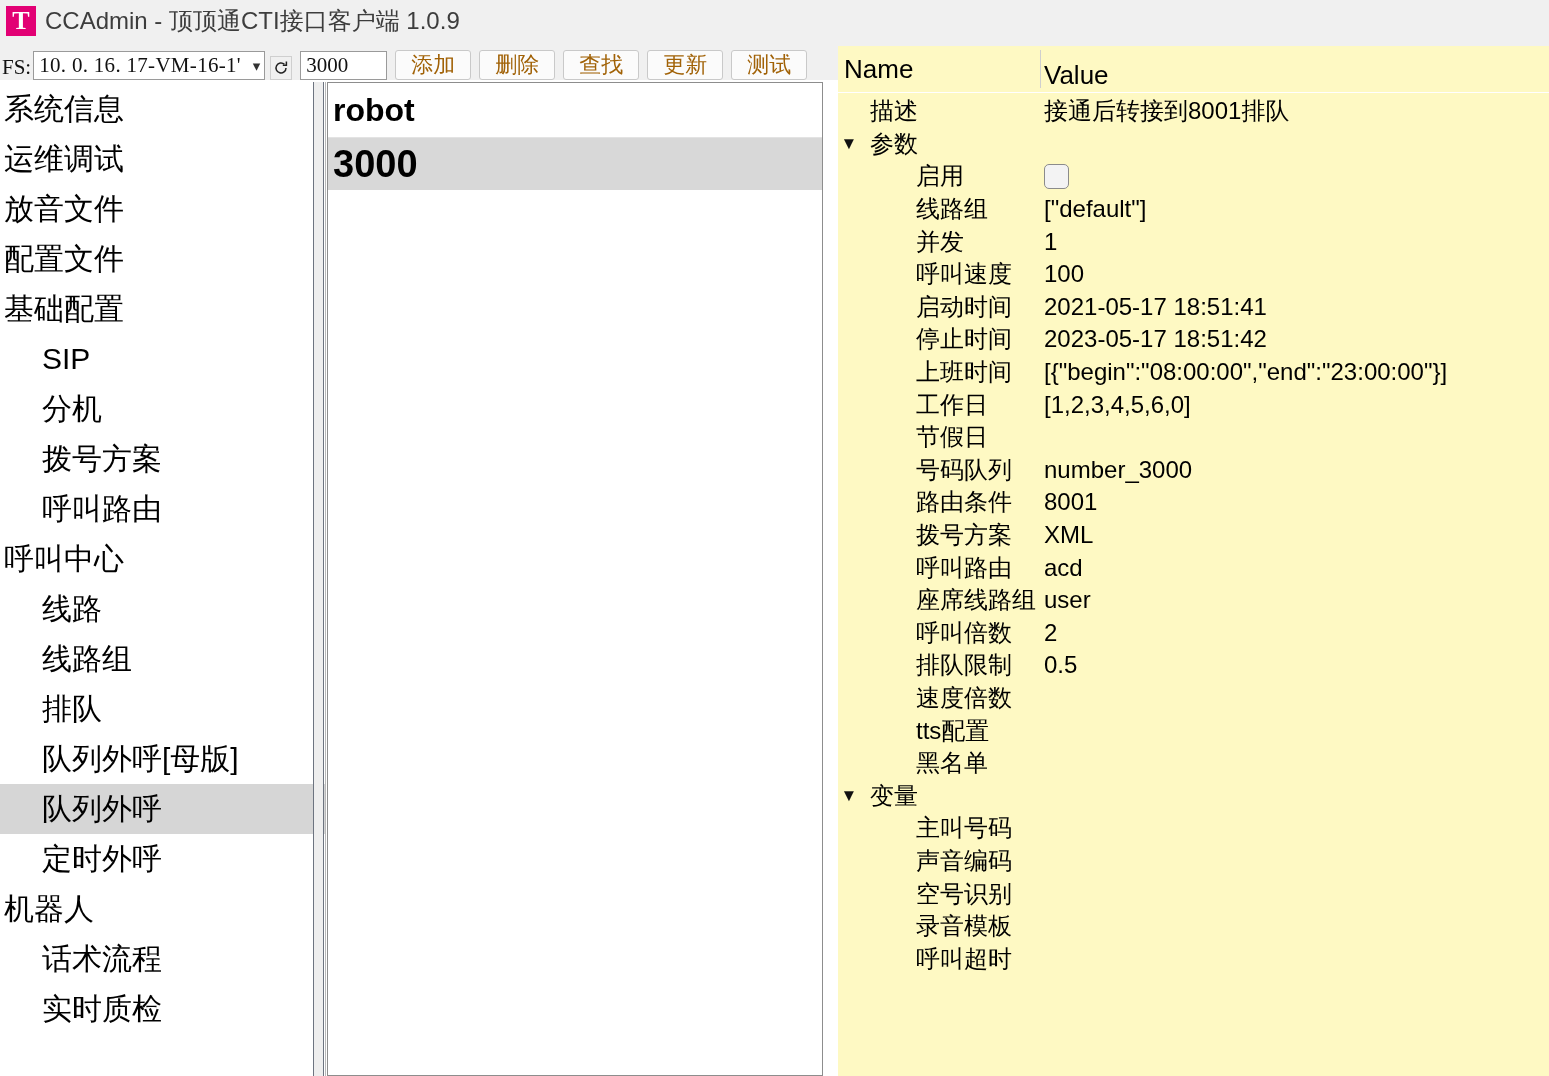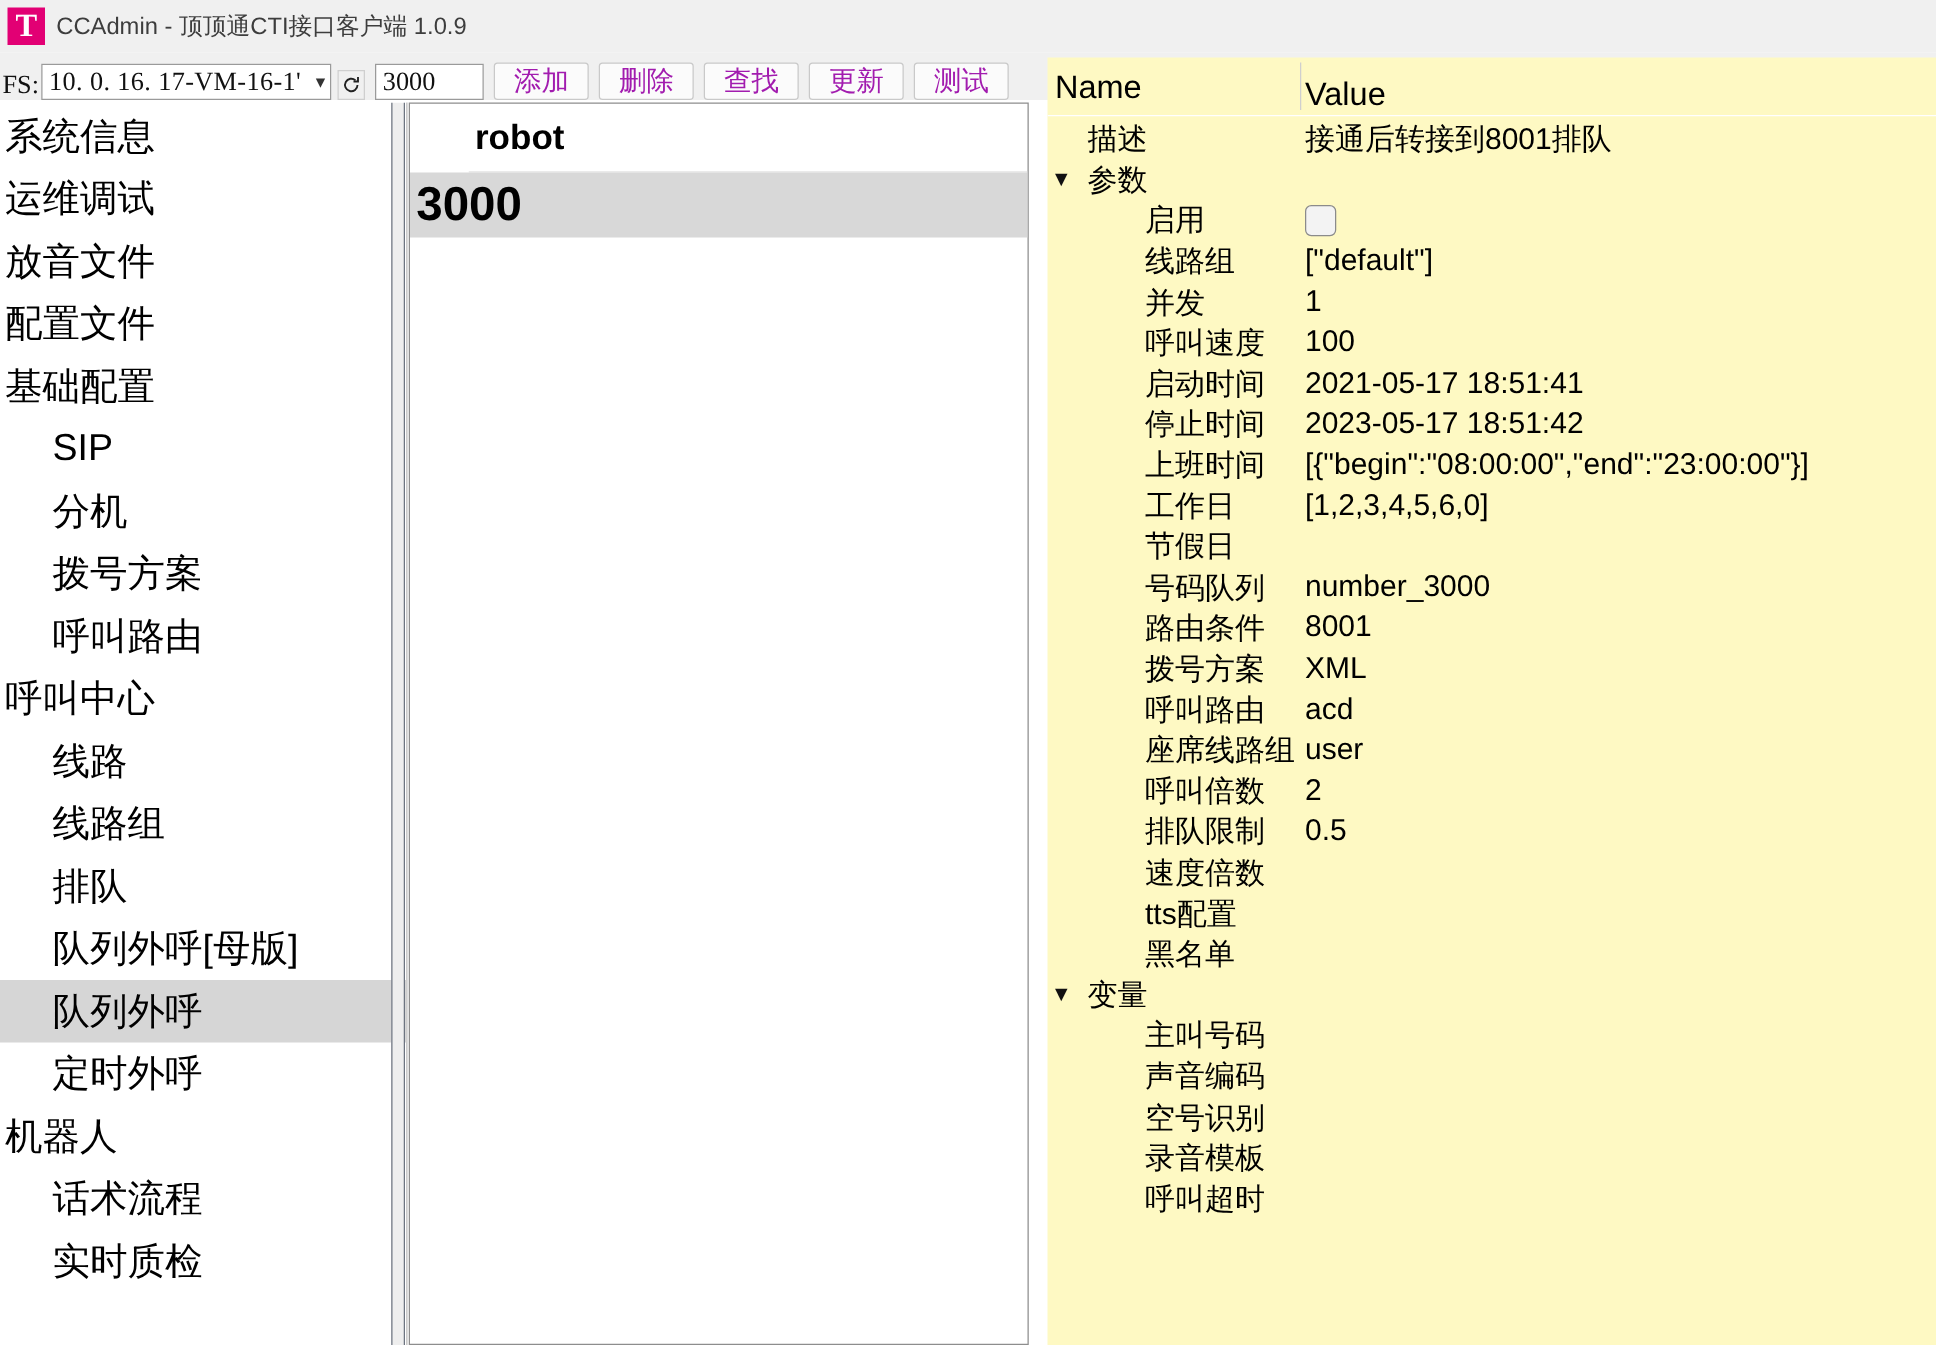--- a/index.html
+++ b/index.html
@@ -32,21 +32,21 @@
     color: #ffffff;
     font-family: "Liberation Serif", serif;
     font-weight: bold;
     font-size: 26px;
     line-height: 30px;
     text-align: center;
     flex: none;
   }
   #title-text {
     margin-left: 9px;
-    font-size: 19px;
+    font-size: 24px;
     color: #3d3d3d;
     white-space: nowrap;
     font-family: "Liberation Sans", sans-serif;
   }
 
   
   #toolbar {
     position: absolute;
     left: 0; top: 42px;
     width: 1549px; height: 38px;
@@ -117,21 +117,21 @@
     margin-left: 8px;
     background: #fbfbfb;
     border: 1px solid #c9c9c9;
     border-radius: 3px;
     box-sizing: border-box;
     display: flex;
     align-items: center;
     justify-content: center;
     font-family: "Liberation Serif", serif;
     font-size: 22px;
-    color: #a21caf;
+    color: #a16207;
   }
 
   
   #sidebar {
     position: absolute;
     left: 0; top: 82px;
     width: 326px; height: 994px;
     background: #ffffff;
     border-right: 1px solid #b9b9b9;
     box-sizing: border-box;
@@ -168,26 +168,25 @@
     background: #ffffff;
     border: 1px solid #8d8d8d;
     box-sizing: border-box;
     overflow: hidden;
   }
   #list-header {
     height: 55px;
     display: flex;
     align-items: center;
     padding-left: 5px;
-    font-size: 28px;
+    font-size: 32px;
     font-weight: bold;
     color: #000;
     border-bottom: 1px solid #e3e3e3;
     box-sizing: border-box;
-    margin-left: 47px;
   }
   .list-row {
     height: 52px;
     display: flex;
     align-items: center;
     padding-left: 5px;
     font-size: 38px;
     font-weight: bold;
     color: #000;
     box-sizing: border-box;

